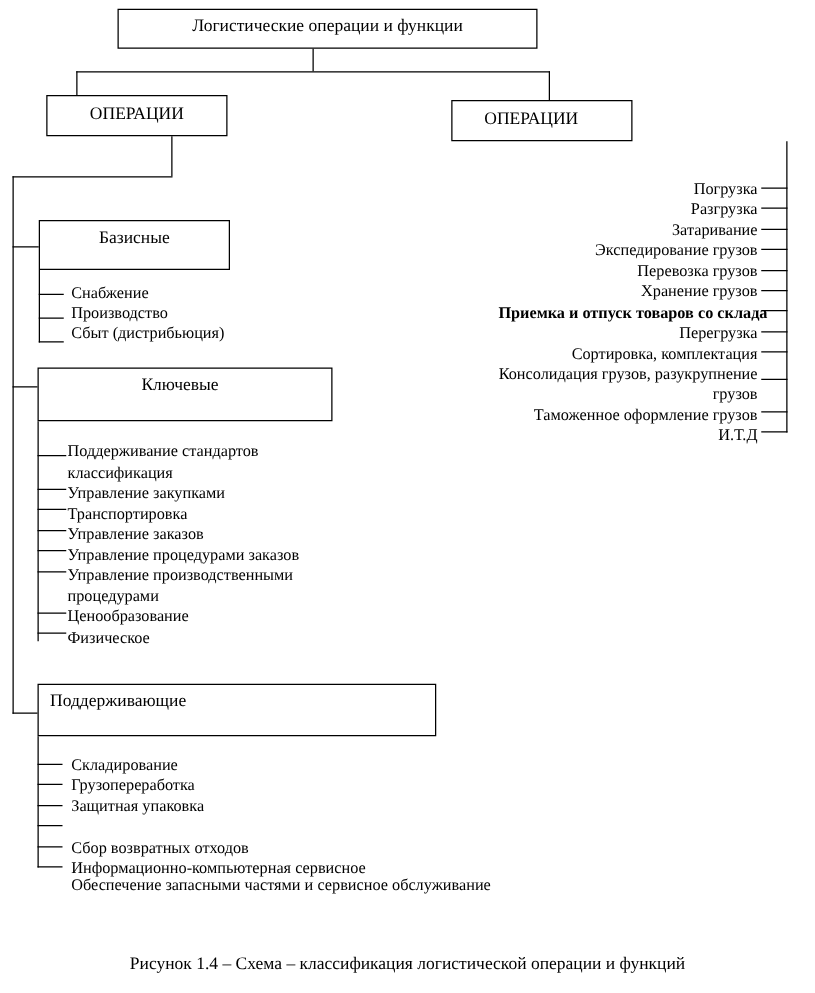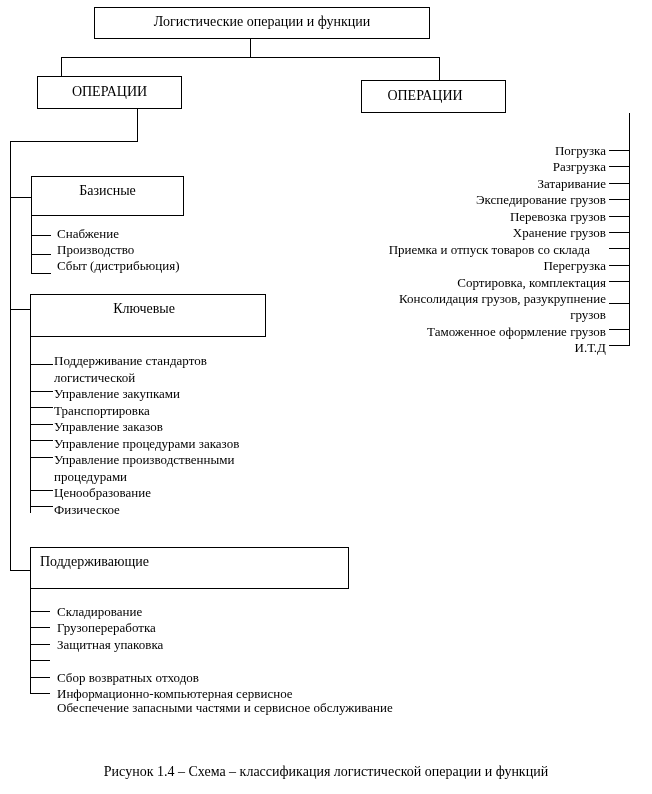--- a/index.html
+++ b/index.html
@@ -49,21 +49,21 @@
 <div class="line" style="left:30px;top:337px;width:1px;height:176px;"></div>
 <div class="line" style="left:30px;top:364px;width:23px;height:1px;"></div>
 <div class="line" style="left:30px;top:391px;width:23px;height:1px;"></div>
 <div class="line" style="left:30px;top:407px;width:23px;height:1px;"></div>
 <div class="line" style="left:30px;top:424px;width:23px;height:1px;"></div>
 <div class="line" style="left:30px;top:440px;width:23px;height:1px;"></div>
 <div class="line" style="left:30px;top:457px;width:23px;height:1px;"></div>
 <div class="line" style="left:30px;top:490px;width:23px;height:1px;"></div>
 <div class="line" style="left:30px;top:506px;width:23px;height:1px;"></div>
 <div class="txt" style="left:54px;top:353px;">Поддерживание стандартов</div>
-<div class="txt" style="left:54px;top:370px;">логистической</div>
+<div class="txt" style="left:54px;top:370px;">классификация</div>
 <div class="txt" style="left:54px;top:386px;">Управление закупками</div>
 <div class="txt" style="left:54px;top:403px;text-align:right;">Транспортировка</div>
 <div class="txt" style="left:54px;top:419px;">Управление  заказов</div>
 <div class="txt" style="left:54px;top:436px;">Управление процедурами заказов</div>
 <div class="txt" style="left:54px;top:452px;">Управление  производственными</div>
 <div class="txt" style="left:54px;top:469px;">процедурами</div>
 <div class="txt" style="left:54px;top:485px;">Ценообразование</div>
 <div class="txt" style="left:54px;top:502px;">Физическое</div>
 
 <div class="line" style="left:10px;top:570px;width:21px;height:1px;"></div>
@@ -96,21 +96,21 @@
 <div class="line" style="left:609px;top:303px;width:21px;height:1px;"></div>
 <div class="line" style="left:609px;top:329px;width:21px;height:1px;"></div>
 <div class="line" style="left:609px;top:345px;width:21px;height:1px;"></div>
 
 <div class="txt right" style="right:46px;top:143px;">Погрузка</div>
 <div class="txt right" style="right:46px;top:159px;">Разгрузка</div>
 <div class="txt right" style="right:46px;top:176px;">Затаривание</div>
 <div class="txt right" style="right:46px;top:192px;">Экспедирование  грузов</div>
 <div class="txt right" style="right:46px;top:209px;">Перевозка грузов</div>
 <div class="txt right" style="right:46px;top:225px;">Хранение грузов</div>
-<div class="txt right" style="right:62px;top:242px;">Приемка и отпуск товаров со склада</div>
+<div class="txt right" style="right:38px;top:242px;font-weight:bold;">Приемка и отпуск товаров со склада</div>
 <div class="txt right" style="right:46px;top:258px;">Перегрузка</div>
 <div class="txt right" style="right:46px;top:275px;">Сортировка, комплектация</div>
 <div class="txt right" style="right:46px;top:291px;">Консолидация грузов, разукрупнение</div>
 <div class="txt right" style="right:46px;top:307px;">грузов</div>
 <div class="txt right" style="right:46px;top:324px;">Таможенное оформление грузов</div>
 <div class="txt right" style="right:46px;top:340px;">И.Т.Д</div>
 
 <div class="txt ctr" style="left:0;top:764px;width:652px;font-size:14px;">Рисунок 1.4 – Схема – классификация логистической операции  и функций</div>
 
 </body></html>

